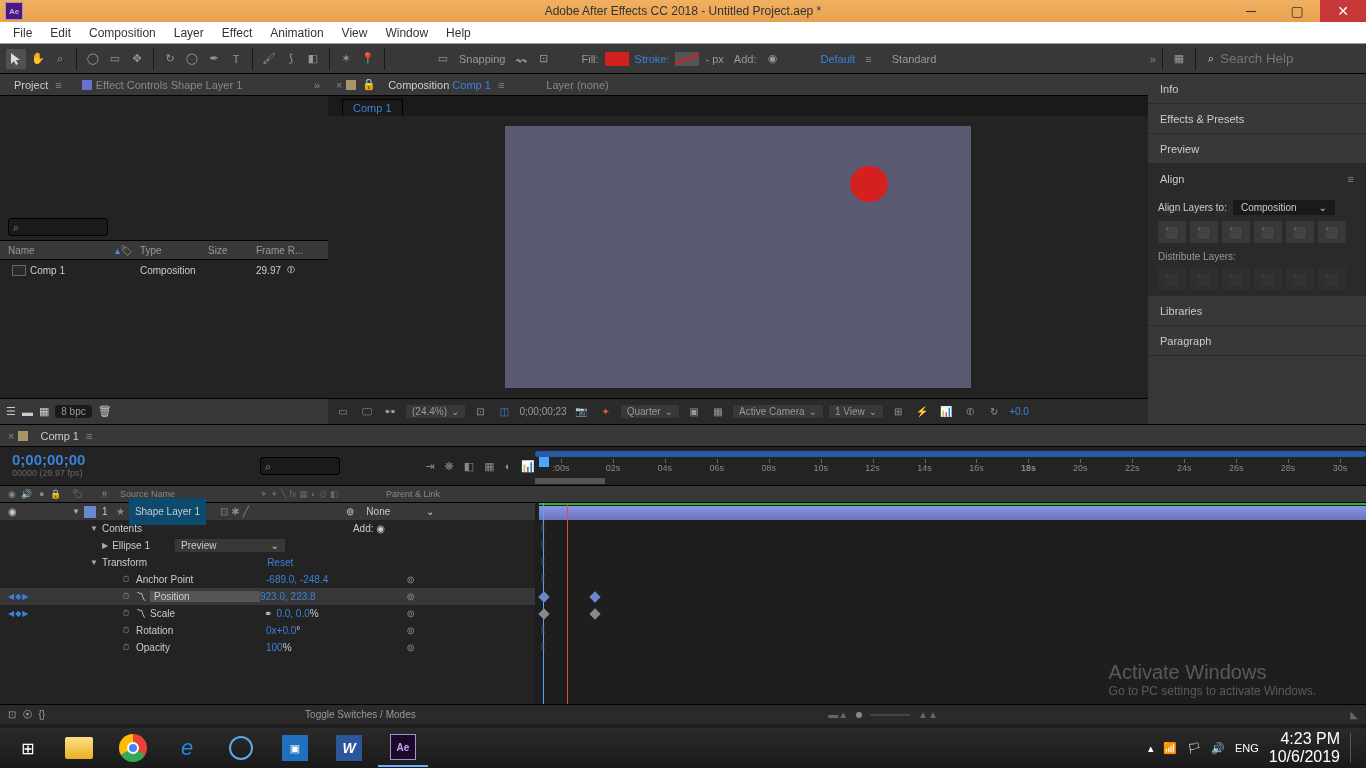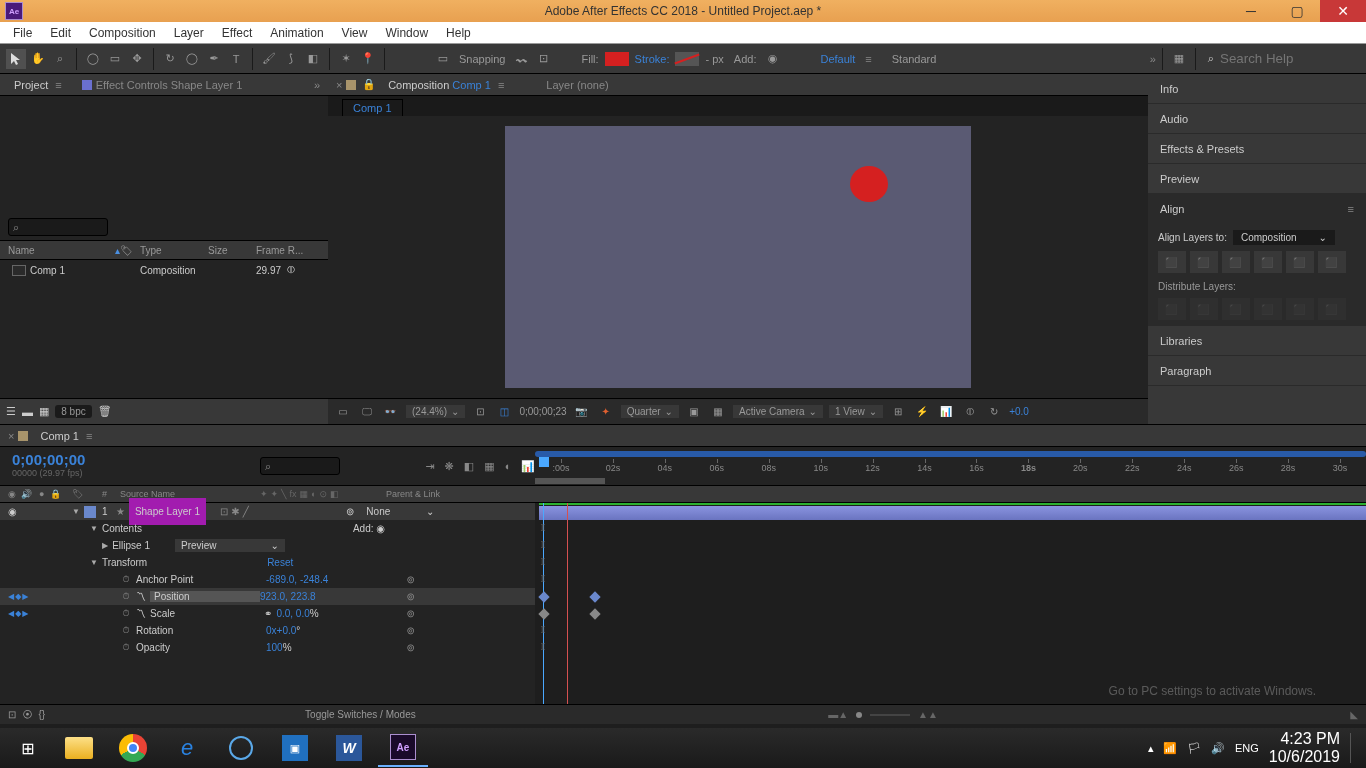--- a/index.html
+++ b/index.html
@@ -71,21 +71,21 @@
 .ruler-tick { text-align: center; position: relative; }
 .ruler-tick::before { content: ''; position: absolute; top: -4px; left: 50%; width: 1px; height: 4px; background: #666; }
 .work-area { position: absolute; top: 31px; left: 0; height: 6px; background: #555; }
 .playhead-marker { position: absolute; top: 10px; width: 10px; height: 10px; background: #4aa8ff; }
 .tl-headers { height: 18px; background: #383838; border-top: 1px solid #000; border-bottom: 1px solid #000; display: flex; align-items: center; font-size: 9px; color: #888; }
 .tl-body { flex: 1; display: flex; position: relative; }
 .tl-left { width: 535px; }
 .tl-right { flex: 1; position: relative; background: #1e1e1e; }
 .layer-row { height: 17px; display: flex; align-items: center; font-size: 10px; padding-left: 8px; }
 .layer-row.main { background: #383838; }
-.layer-chip { background: #a21caf; padding: 8px 6px; color: #ccc; }
+.layer-chip { background: #0c4a6e; padding: 8px 6px; color: #ccc; }
 .tri { font-size: 8px; margin-right: 4px; color: #aaa; }
 .stopwatch { width: 12px; height: 12px; margin-right: 4px; display: inline-flex; align-items: center; justify-content: center; font-size: 9px; color: #888; }
 .propval { color: #3a82d8; }
 .prop-sel { background: #555; padding: 0 4px; }
 .green-bar { position: absolute; top: 0; left: 4px; right: 0; height: 2px; background: #2cb030; }
 .layer-bar { position: absolute; top: 3px; left: 4px; right: 0; height: 14px; background: linear-gradient(#8a94e0, #6a74c0); }
 .kf-diamond { position: absolute; width: 8px; height: 8px; transform: rotate(45deg); background: #6a88cc; }
 .kf-gray { background: #888; }
 .playhead-line { position: absolute; top: 0; bottom: 0; width: 1px; background: #d55050; }
 .blue-line { position: absolute; top: 0; bottom: 0; width: 1px; background: #4aa8ff; }
@@ -283,21 +283,20 @@
       <span class="ft-btn">⚡</span>
       <span class="ft-btn">📊</span>
       <span class="ft-btn">⦷</span>
       <span class="ft-btn">↻</span>
       <span class="link">+0.0</span>
     </div>
   </div>
 
   <div class="right-panel">
     <div class="rp-item">Info</div>
-    <div class="rp-item">Audio</div>
     <div class="rp-item">Effects &amp; Presets</div>
     <div class="rp-item">Preview</div>
     <div class="rp-item active">
         <span>Align</span>
         <span class="menu-lines" style="margin-left:auto">≡</span>
       </div>
     <div class="rp-body">
       <div style="display:flex;align-items:center;gap:6px">
         <span>Align Layers to:</span>
         <div class="sel-box">
@@ -518,20 +517,21 @@
       <span>▬▲</span>
       <span style="width:6px;height:6px;border-radius:50%;background:#888"></span>
       <span style="width:40px;height:2px;background:#444"></span>
       <span>▲▲</span>
     </div>
     <span style="margin-left:auto;color:#666">◣</span>
   </div>
 </div>
 
 <div class="watermark">
+  <div class="t1">Activate Windows</div>
   <div class="t2">Go to PC settings to activate Windows.</div>
 </div>
 
 <div class="taskbar">
   <div class="tb-btn start">⊞</div>
   <div class="tb-btn">
       <div class="folder-ico"></div>
     </div>
   <div class="tb-btn">
       <div class="chrome-ico"></div>

